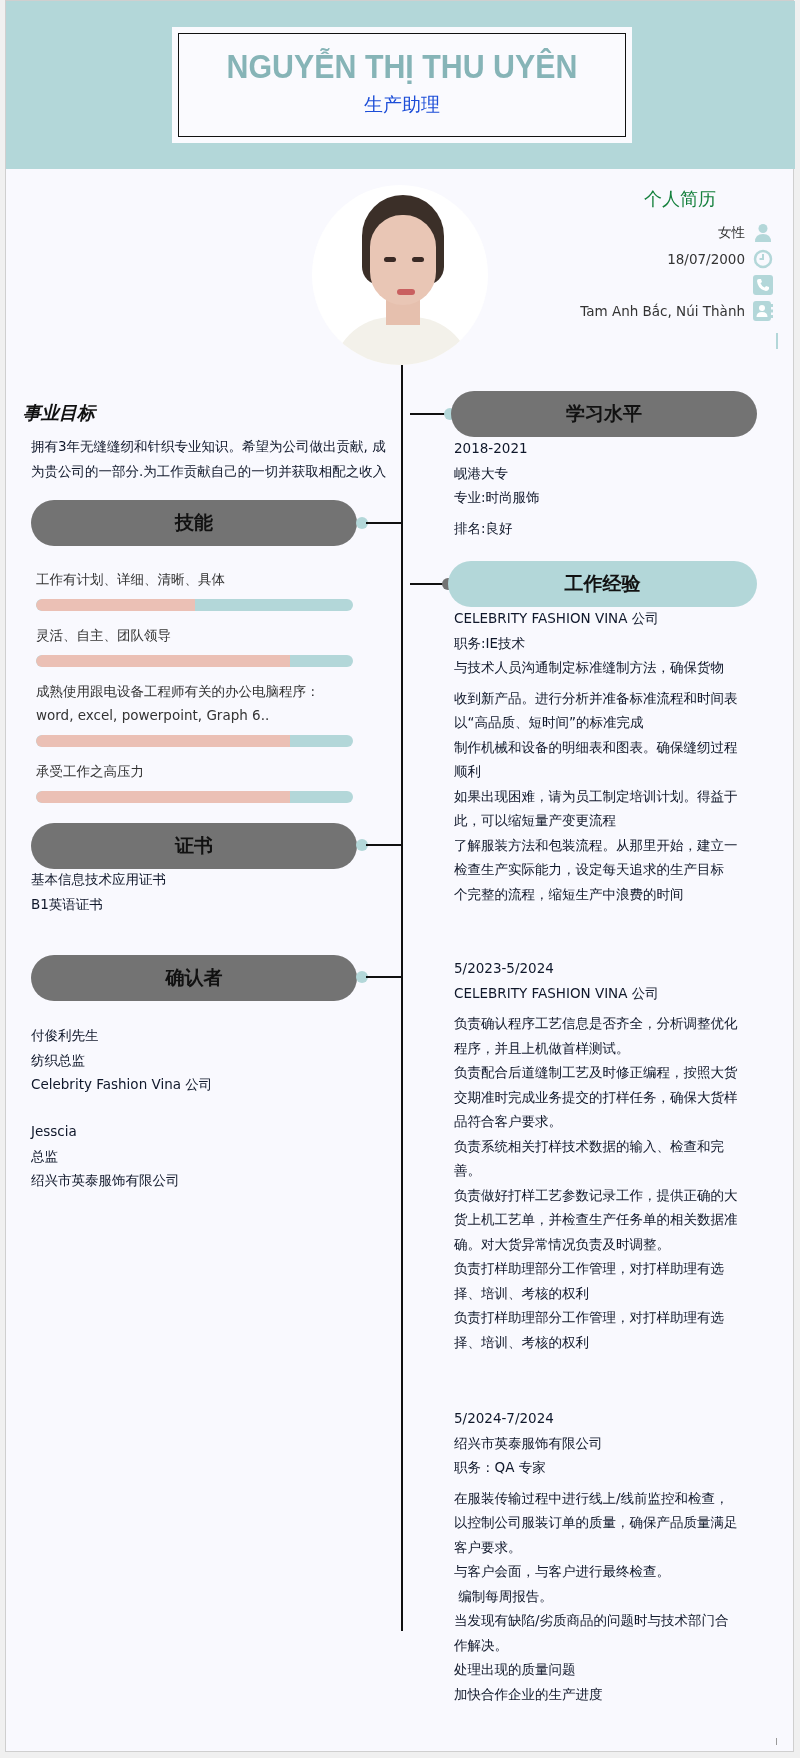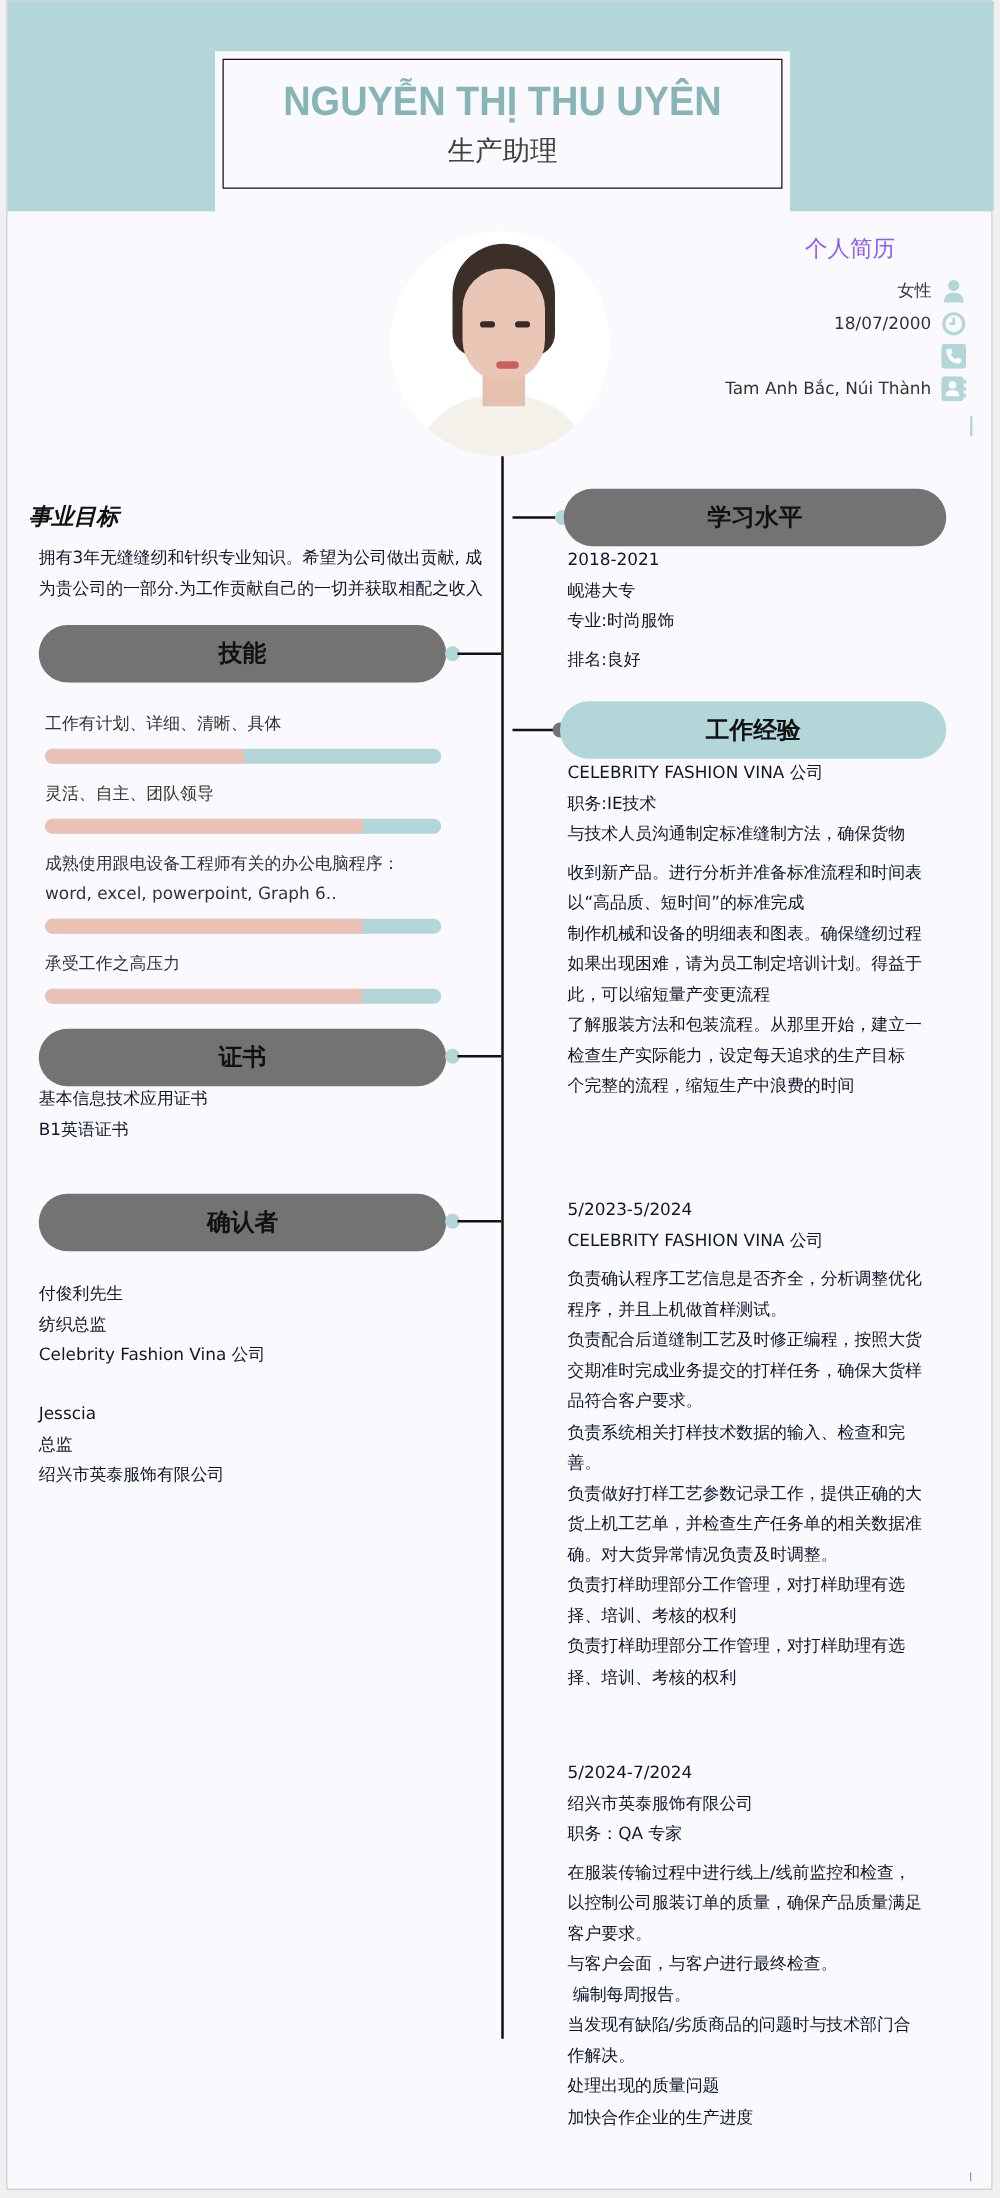--- a/index.html
+++ b/index.html
@@ -1,34 +1,34 @@
 <!DOCTYPE html>
 <html><head>
 <meta charset="utf-8">
 <style>
   * { box-sizing: border-box; margin: 0; padding: 0; }
   html, body { width: 800px; height: 1758px; background: #f0f0f0; overflow: hidden; }
   body { font-family: "DejaVu Sans", "Liberation Sans", sans-serif; color: #333; position: relative; }
   .page { position: absolute; left: 5px; top: 0; width: 789px; height: 1752px; background: #f9f9fe; border: 1px solid #cfcfcf; }
   .header-band { position: absolute; left: 0; top: 0; width: 789px; height: 168px; background: #b3d7d9; }
-  .name-box-outer { position: absolute; left: 166px; top: 40px; width: 460px; height: 140px; background: #fafafe; }
+  .name-box-outer { position: absolute; left: 166px; top: 26px; width: 460px; height: 116px; background: #fafafe; }
   .name-box-inner { position: absolute; left: 6px; top: 6px; width: 448px; height: 104px; border: 1.5px solid #111; text-align: center; }
   .name { font-family: "Liberation Sans", sans-serif; font-weight: bold; font-size: 33px; color: #86b4b7; margin-top: 14px; letter-spacing: 0px; transform: scaleX(0.92); }
-  .job-title { font-size: 22px; color: #404040; margin-top: 6px; }
+  .job-title { font-size: 19px; color: #1d4ed8; margin-top: 6px; }
 
   .photo { position: absolute; left: 306px; top: 184px; width: 176px; height: 180px; border-radius: 50%; background: #ffffff; overflow: hidden; }
   .photo .hair { position: absolute; left: 50px; top: 10px; width: 82px; height: 90px; border-radius: 45px 45px 20px 20px; background: #3b2f28; }
   .photo .face { position: absolute; left: 58px; top: 30px; width: 66px; height: 90px; border-radius: 33px 33px 34px 34px; background: #e9c6b5; }
   .photo .eye-l, .photo .eye-r { position: absolute; top: 72px; width: 12px; height: 5px; border-radius: 3px; background: #3a2a25; }
   .photo .eye-l { left: 72px; } .photo .eye-r { left: 100px; }
   .photo .lips { position: absolute; left: 85px; top: 104px; width: 18px; height: 6px; border-radius: 4px; background: #c96060; }
   .photo .neck { position: absolute; left: 74px; top: 112px; width: 34px; height: 28px; background: #e6c0ae; }
   .photo .sweater { position: absolute; left: 20px; top: 132px; width: 140px; height: 70px; border-radius: 60px 60px 0 0; background: #f3f1ea; }
 
-  .resume-label { position: absolute; left: 638px; top: 186px; font-size: 18px; color: #8b5cf6; }
+  .resume-label { position: absolute; left: 638px; top: 186px; font-size: 18px; color: #15803d; }
   .contact-row { position: absolute; right: 20px; height: 24px; display: flex; align-items: center; gap: 8px; font-size: 13.5px; color: #333; }
   .contact-icon { width: 20px; height: 20px; display: inline-flex; align-items: center; justify-content: center; }
   .icon-tail { position: absolute; left: 770px; top: 332px; width: 1.5px; height: 16px; background: #b3d7d9; }
 
   .timeline { position: absolute; left: 395px; top: 364px; width: 1.5px; height: 1266px; background: #111; }
   .h-conn { position: absolute; height: 1.5px; background: #111; }
   .dot { position: absolute; width: 12px; height: 12px; border-radius: 50%; }
 
   .pill { position: absolute; height: 46px; border-radius: 23px; display: flex; align-items: center; justify-content: center; font-size: 19px; font-weight: bold; color: #111; }
   .pink { background: #737373; }
@@ -183,20 +183,21 @@
   <div class="dot pink" style="left:436px; top:577px;"></div>
   <div class="pill teal" style="left:442px; top:560px; width:309px;">工作经验</div>
 
   <div class="text-block" style="left:448px; top:605px;">
     <div>CELEBRITY FASHION VINA 公司</div>
     <div>职务:IE技术</div>
     <div>与技术人员沟通制定标准缝制方法，确保货物</div>
     <div style="margin-top:6px;">收到新产品。进行分析并准备标准流程和时间表</div>
     <div>以“高品质、短时间”的标准完成</div>
     <div>制作机械和设备的明细表和图表。确保缝纫过程</div>
+    <div>顺利</div>
     <div>如果出现困难，请为员工制定培训计划。得益于</div>
     <div>此，可以缩短量产变更流程</div>
     <div>了解服装方法和包装流程。从那里开始，建立一</div>
     <div>检查生产实际能力，设定每天追求的生产目标</div>
     <div>个完整的流程，缩短生产中浪费的时间</div>
   </div>
 
   <div class="text-block" style="left:448px; top:955px;">
     <div>5/2023-5/2024</div>
     <div>CELEBRITY FASHION VINA 公司</div>

